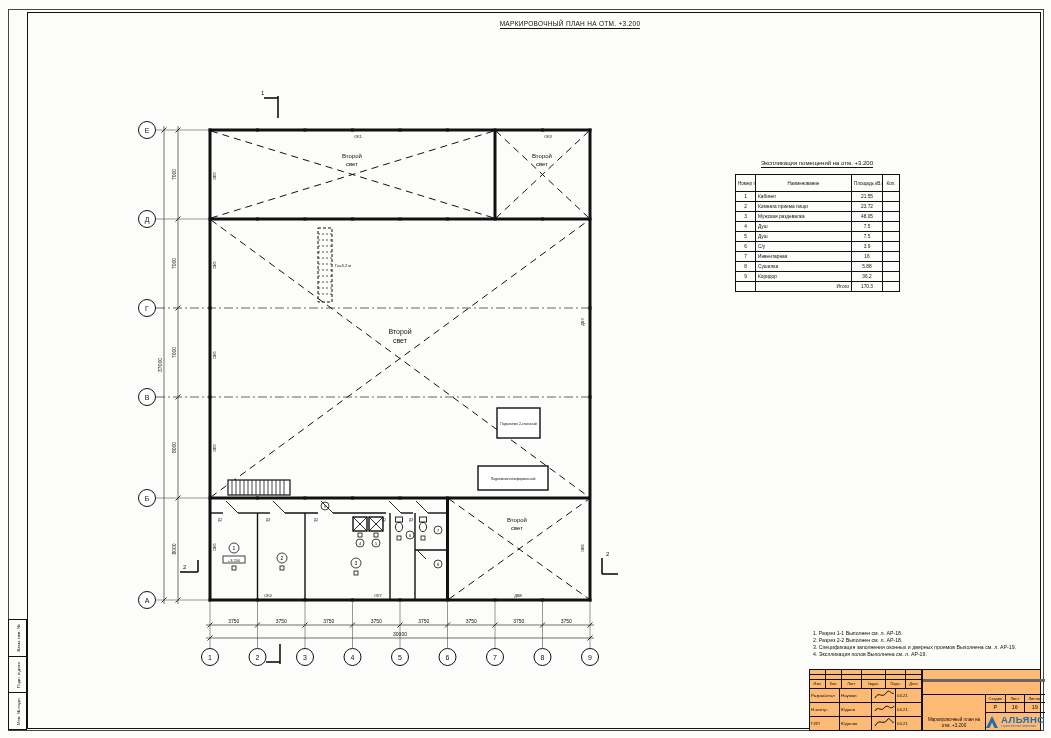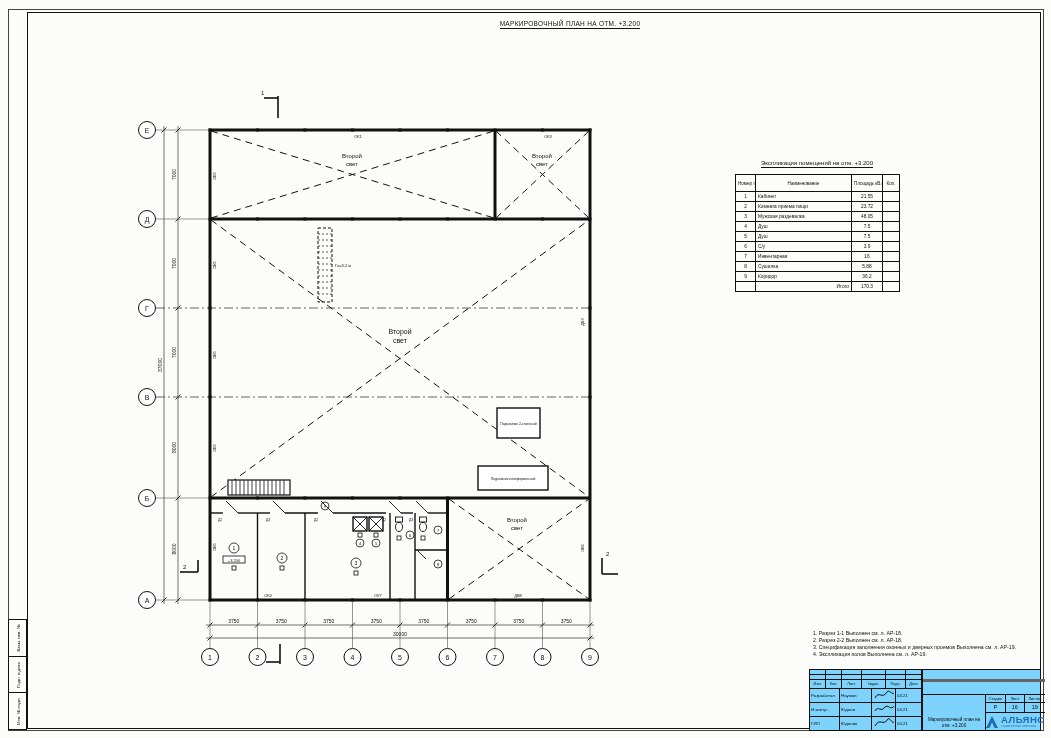--- a/index.html
+++ b/index.html
@@ -21,21 +21,21 @@
   table.exp{border-collapse:collapse;width:164px;table-layout:fixed;}
   .exp th,.exp td{border:1px solid #111;font-size:4.8px;font-weight:400;padding:0 2px;height:9px;
                   overflow:hidden;white-space:nowrap;}
   .exp th{font-size:4.6px;height:16px;text-align:center;}
   .exp td.num,.exp td.area{text-align:center;}
   .exp td.tot{text-align:right;}
   
   .notes{position:absolute;left:813px;top:630px;width:238px;font-size:5.2px;line-height:7px;}
   
   .stamp{position:absolute;left:809px;top:669px;width:232px;height:62px;border:1.5px solid #111;
-         display:flex;background:#7dd3fc;box-sizing:border-box;}
+         display:flex;background:#fdba74;box-sizing:border-box;}
   .stamp-left{width:112px;border-right:1px solid #111;display:flex;flex-direction:column;}
   .st-row{display:grid;grid-template-columns:16px 16px 20px 24px 20px 16px;height:6px;border-bottom:.8px solid #111;}
   .st-row>div{border-right:.8px solid #111;}
   .st-head{display:grid;grid-template-columns:16px 16px 20px 24px 20px 16px;height:8px;border-bottom:.8px solid #111;
            font-size:3.8px;text-align:center;line-height:8px;}
   .st-head>div{border-right:.8px solid #111;overflow:hidden;}
   .st-sig{display:grid;grid-template-columns:30px 32px 24px 26px;height:13px;border-bottom:.8px solid #111;
           font-size:4.4px;line-height:13px;}
   .st-sig>div{border-right:.8px solid #111;padding-left:1px;overflow:hidden;white-space:nowrap;}
   .stamp-right{flex:1;display:flex;flex-direction:column;}

